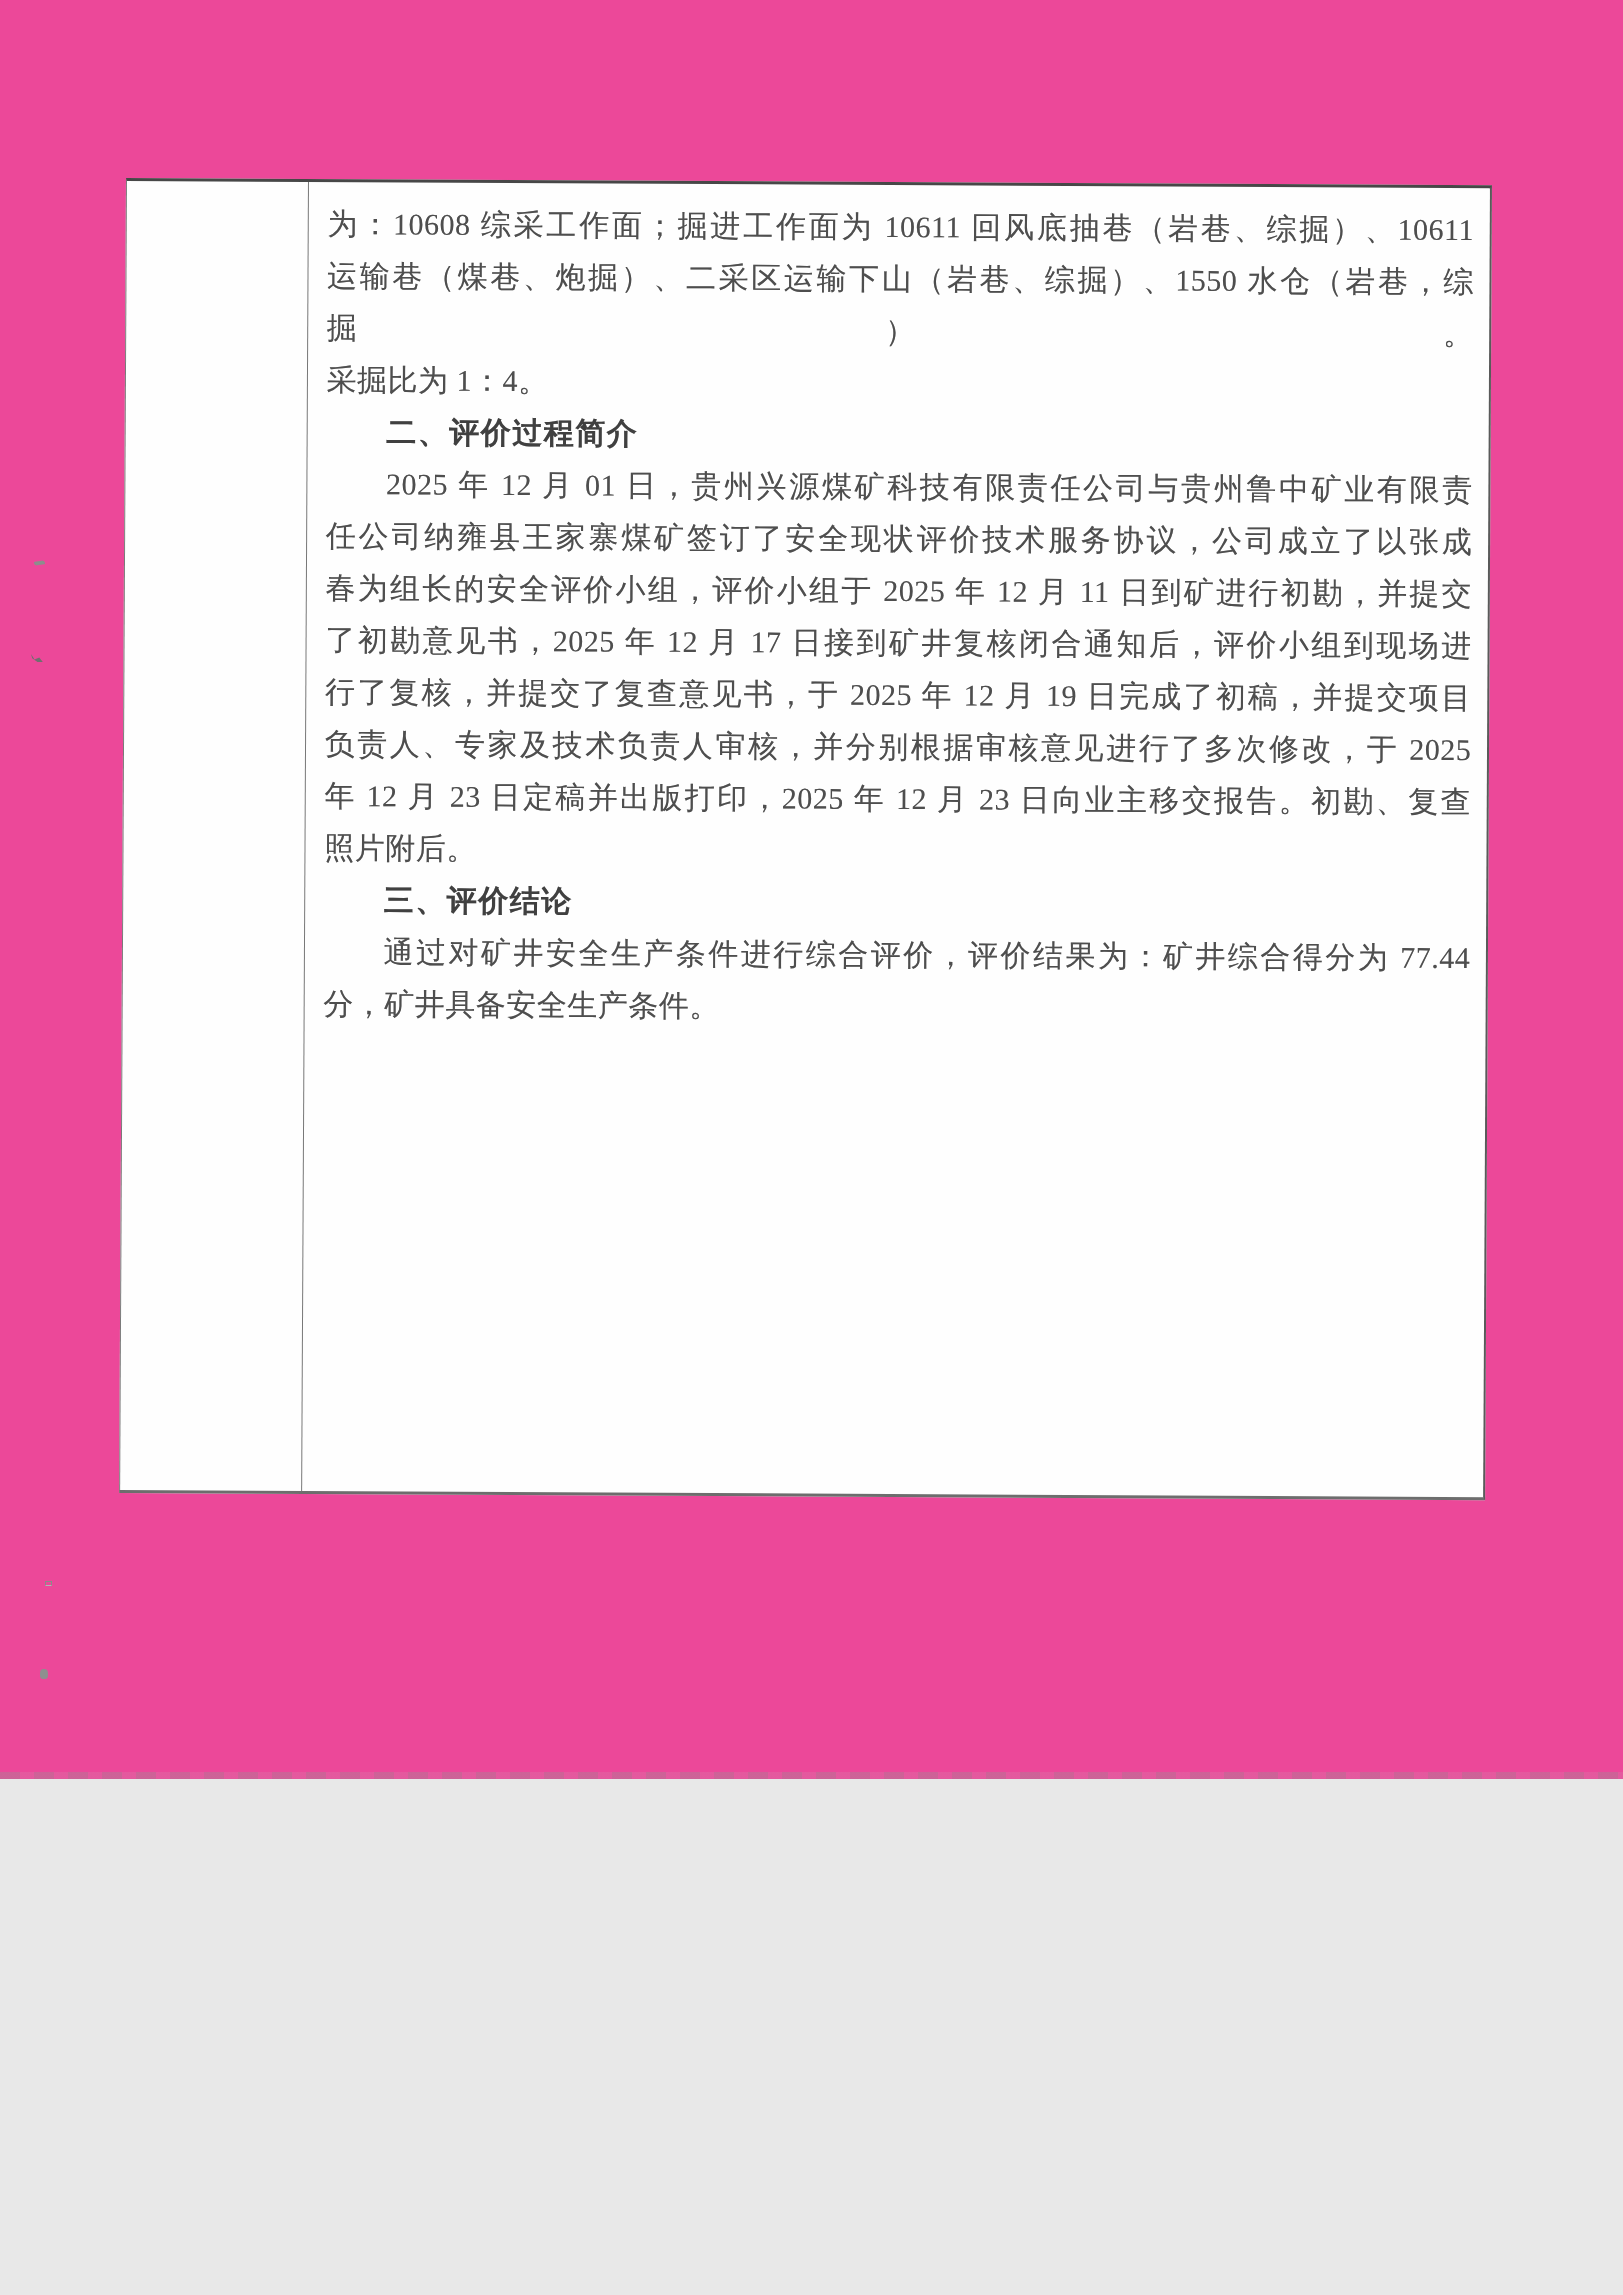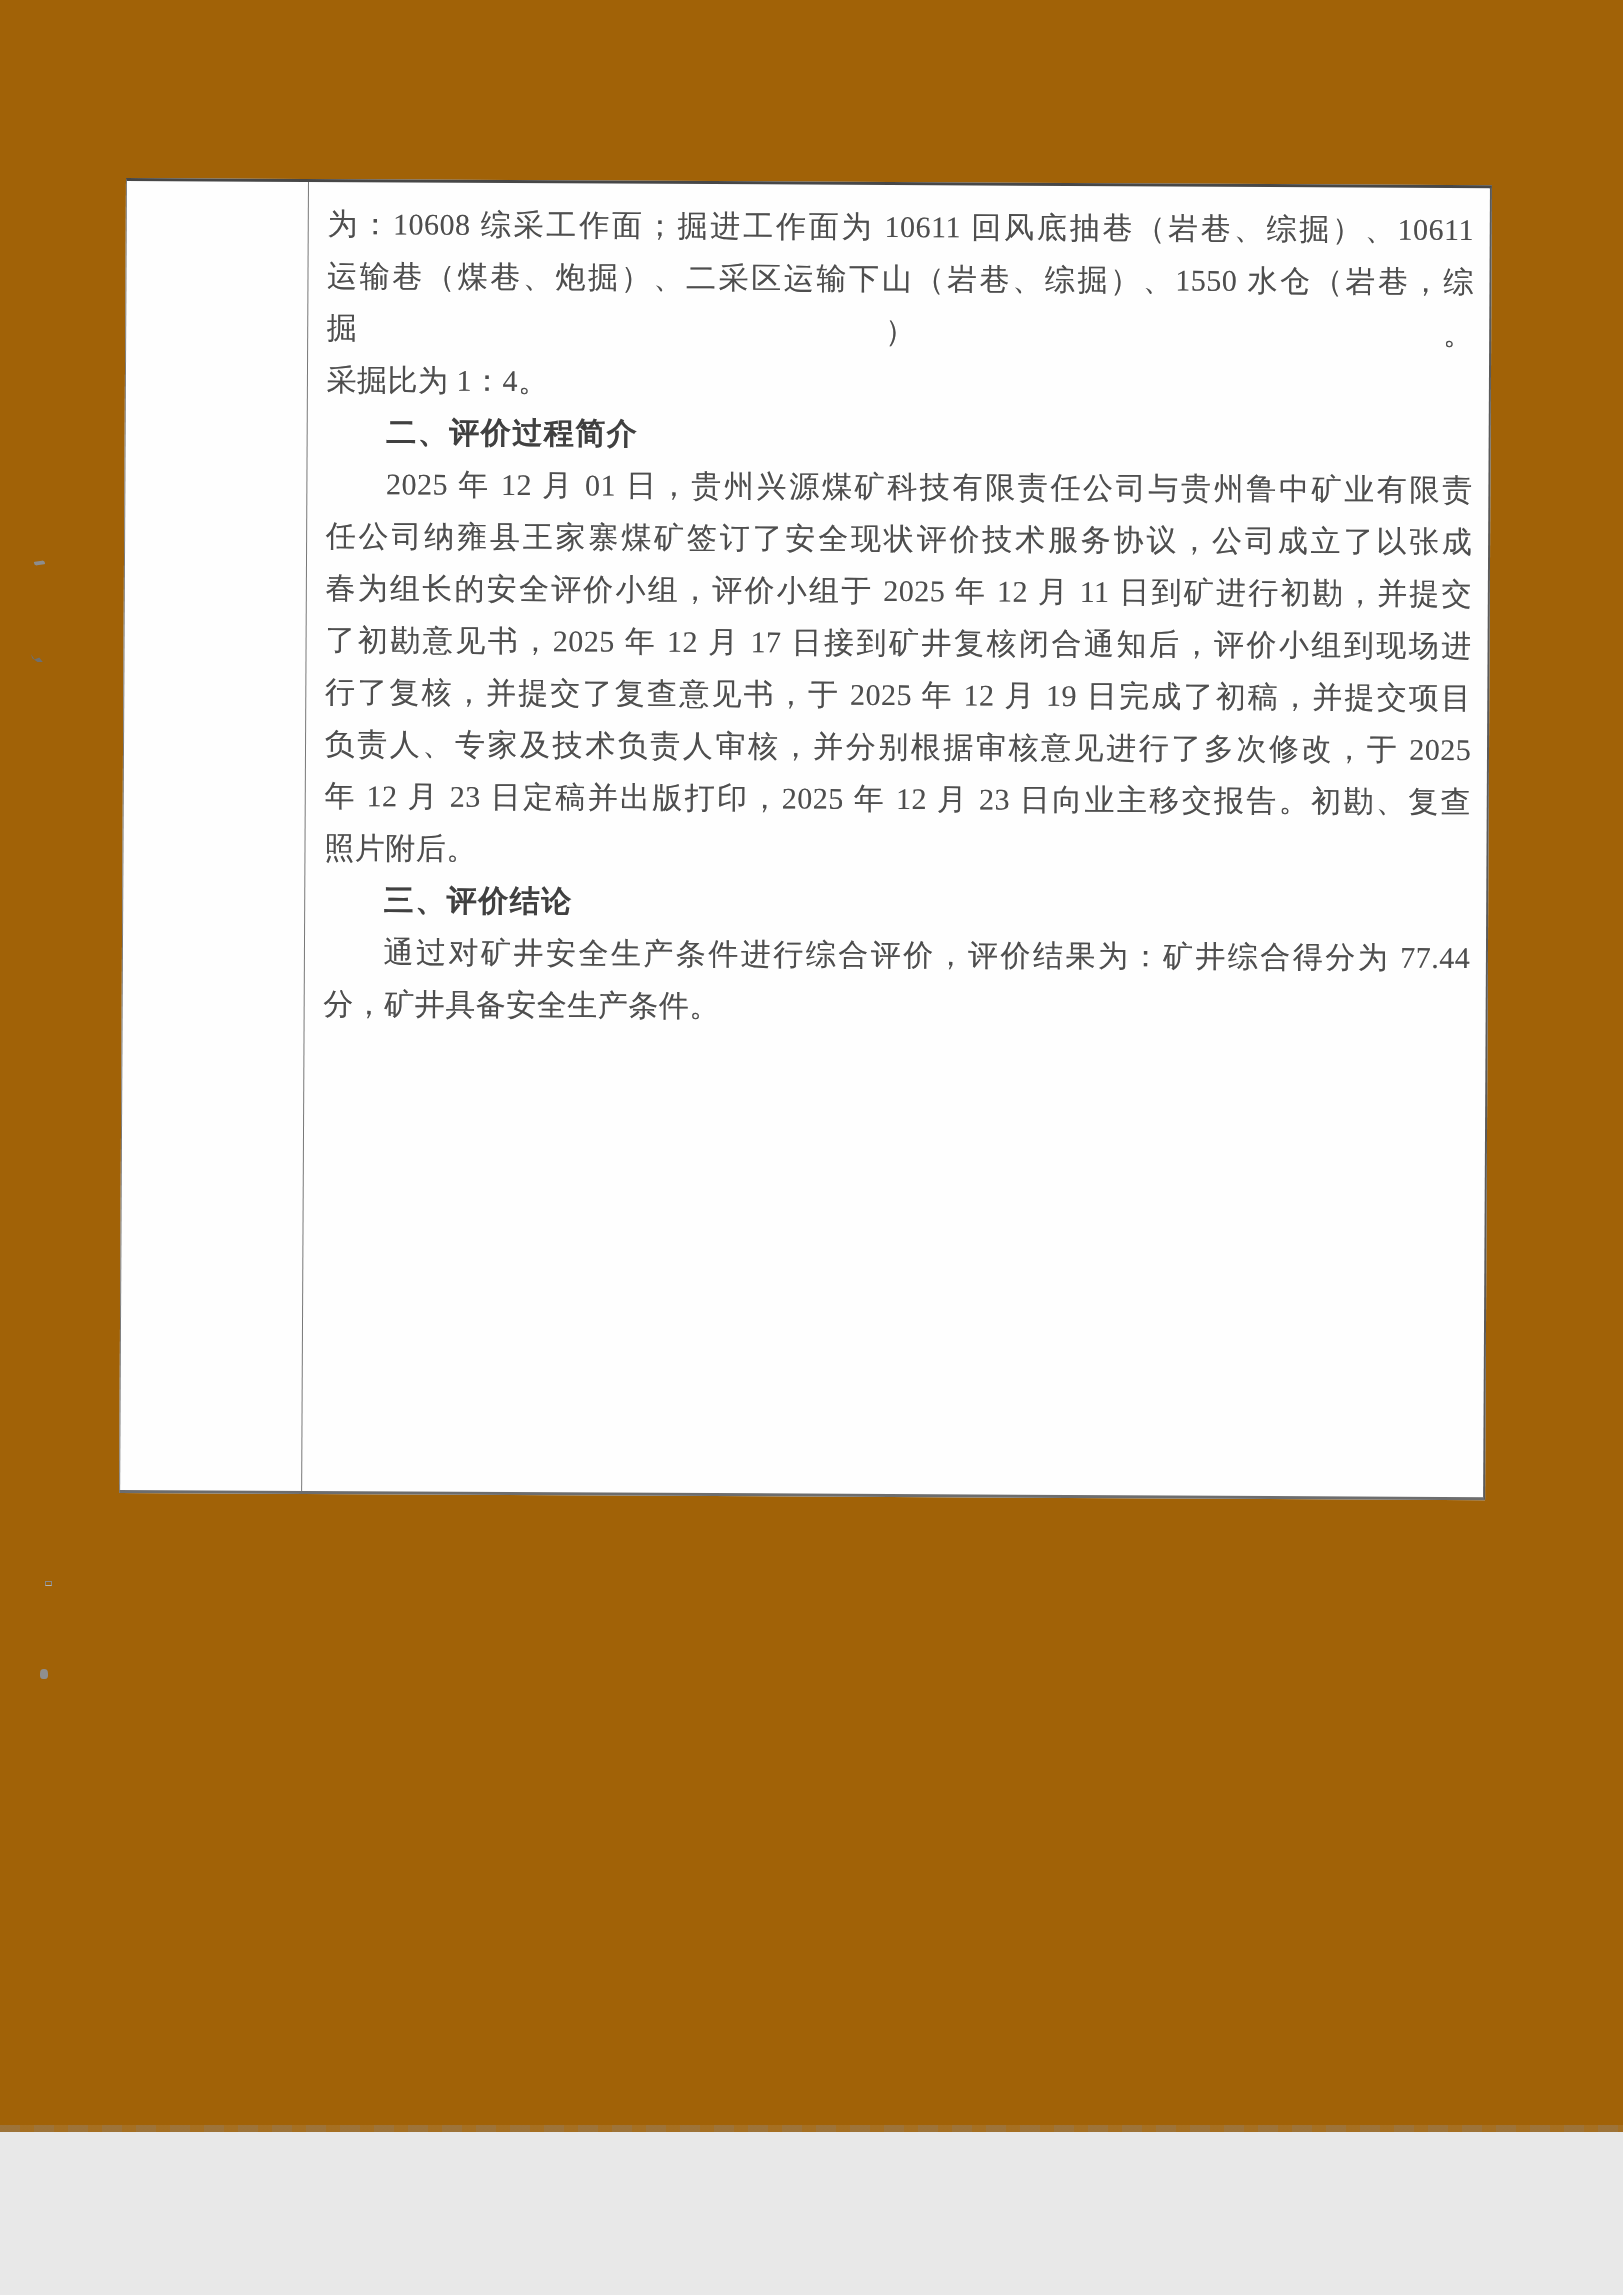--- a/index.html
+++ b/index.html
@@ -3,22 +3,22 @@
 <meta charset="utf-8">
 <style>
   html, body {
     margin: 0;
     padding: 0;
     background: #e8e8e8;
   }
   .page {
     position: relative;
     width: 1623px;
-    height: 2132px;
-    background: #a16207;
+    height: 1779px;
+    background: #ec4899;
     overflow: hidden;
     font-family: "Liberation Serif", "DejaVu Serif", serif;
   }
   
   .doc-table {
     position: absolute;
     left: 126px;
     top: 178px;
     width: 1366px;
     height: 1315px;

